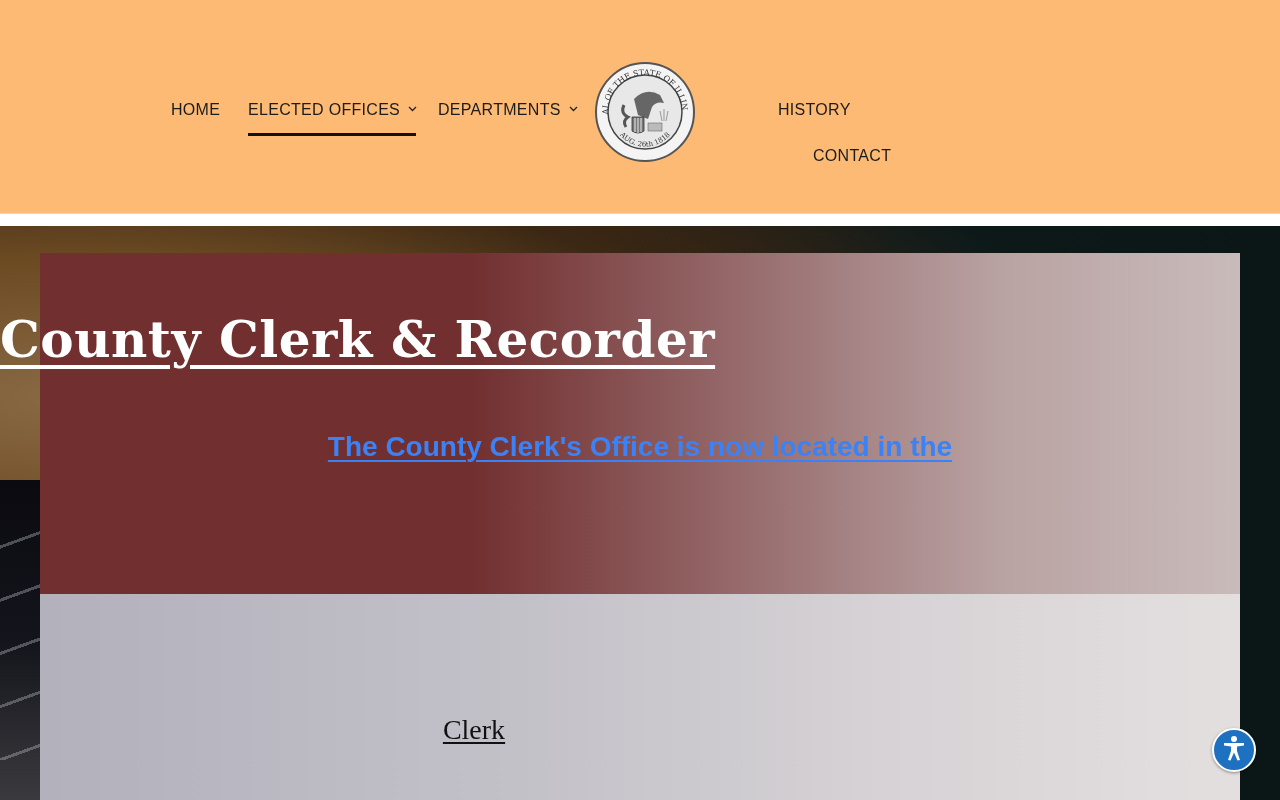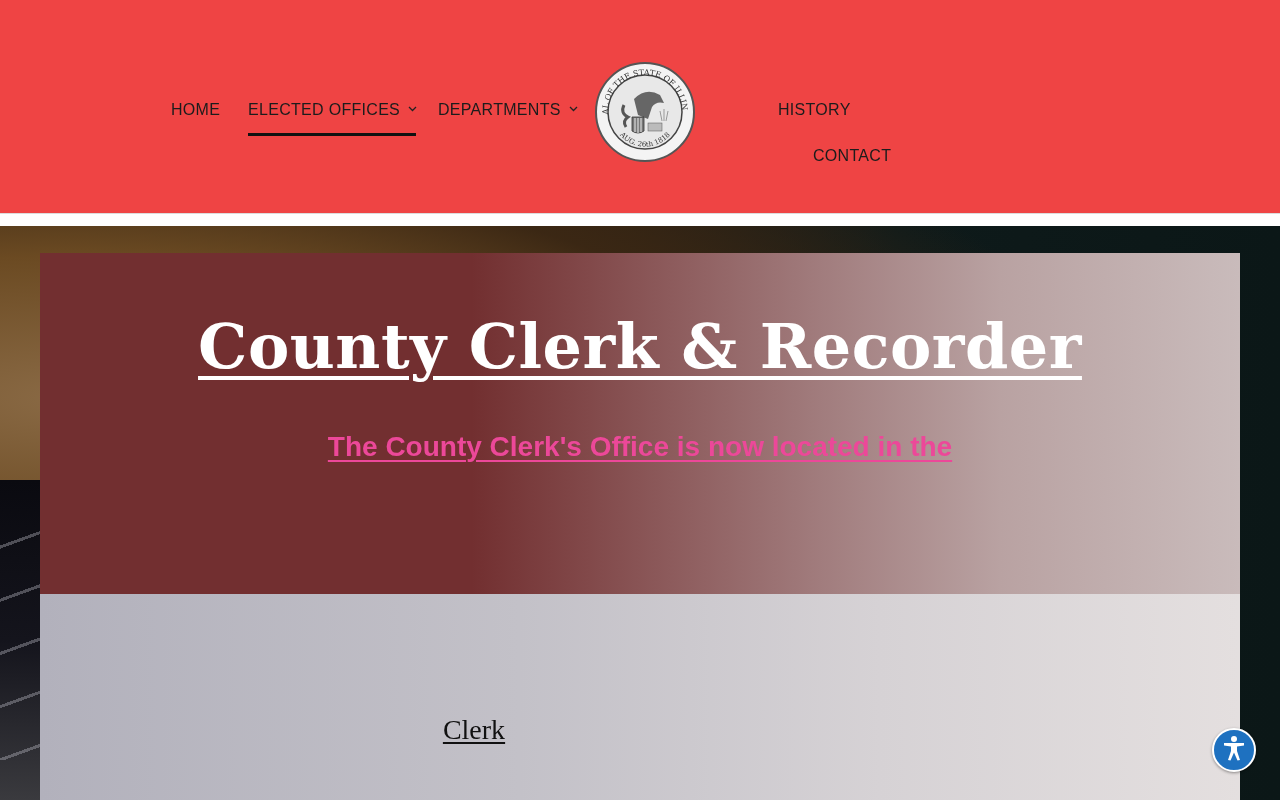--- a/index.html
+++ b/index.html
@@ -1,21 +1,21 @@
 <!DOCTYPE html>
 <html><head>
   <meta charset="utf-8">
   <style>
     * { box-sizing: border-box; margin: 0; padding: 0; }
     html, body { width: 1280px; height: 800px; overflow: hidden; background: #fff; }
     body { font-family: "Liberation Sans", sans-serif; position: relative; }
 
     .site-header {
       position: absolute; left: 0; top: 0; width: 1280px; height: 214px;
-      background: #ef4444; border-bottom: 1px solid #dcdcdc;
+      background: #fdba74; border-bottom: 1px solid #dcdcdc;
     }
     .nav { position: absolute; top: 0; left: 0; width: 100%; height: 214px; }
     .nav-item {
       position: absolute; top: 101px; font-family: "Liberation Sans", sans-serif;
       font-size: 16px; letter-spacing: 0.3px; color: #1c1c1c; text-decoration: none;
       display: flex; align-items: center; gap: 8px; cursor: pointer; white-space: nowrap;
       padding-bottom: 4px;
     }
     .nav-item.active { border-bottom: 3px solid #111; padding-bottom: 14px; }
     .chev { width: 8px; height: 8px; display: inline-block; }
@@ -38,32 +38,32 @@
     .hero-dark-left::before {
       content: ""; position: absolute; left: 0; top: 40px; width: 40px; height: 240px;
       background: repeating-linear-gradient(160deg, transparent 0 24px, rgba(200,200,210,0.35) 24px 27px, transparent 27px 50px);
     }
 
     .banner {
       position: absolute; left: 40px; top: 253px; width: 1200px; height: 341px;
       background: linear-gradient(90deg, #722f30 0%, #722f30 36%, #a17c7d 65%, #b9a2a2 80%, #c9bbbb 100%);
     }
     .banner-title {
-      position: absolute; left: 0; top: 310px; width: 1280px; text-align: center;
-      font-family: "DejaVu Serif", serif; font-size: 62px; color: #fff;
+      position: absolute; left: 0; top: 310px; width: 1280px; 
+      font-family: "DejaVu Serif", serif; font-size: 50px; color: #fff;
       letter-spacing: 0.5px;
     }
     .banner-title span {
       text-decoration: underline; text-decoration-thickness: 4px; text-underline-offset: 8px;
       cursor: pointer;
     }
     .banner-sub {
       position: absolute; left: 0; top: 428px; width: 1280px; text-align: center;
       font-family: "Liberation Sans", sans-serif; font-weight: bold; font-size: 28px;
-      color: #ec4899; line-height: 37px;
+      color: #3b82f6; line-height: 37px;
     }
     .banner-sub span {
       display: block; text-decoration: underline; text-underline-offset: 4px;
       text-decoration-thickness: 2px; cursor: pointer;
     }
 
     .lower {
       position: absolute; left: 40px; top: 594px; width: 1200px; height: 206px;
       background: linear-gradient(90deg, #b2b1bc 0%, #c3c1c8 40%, #d6d2d5 70%, #e4dfdf 100%);
     }

